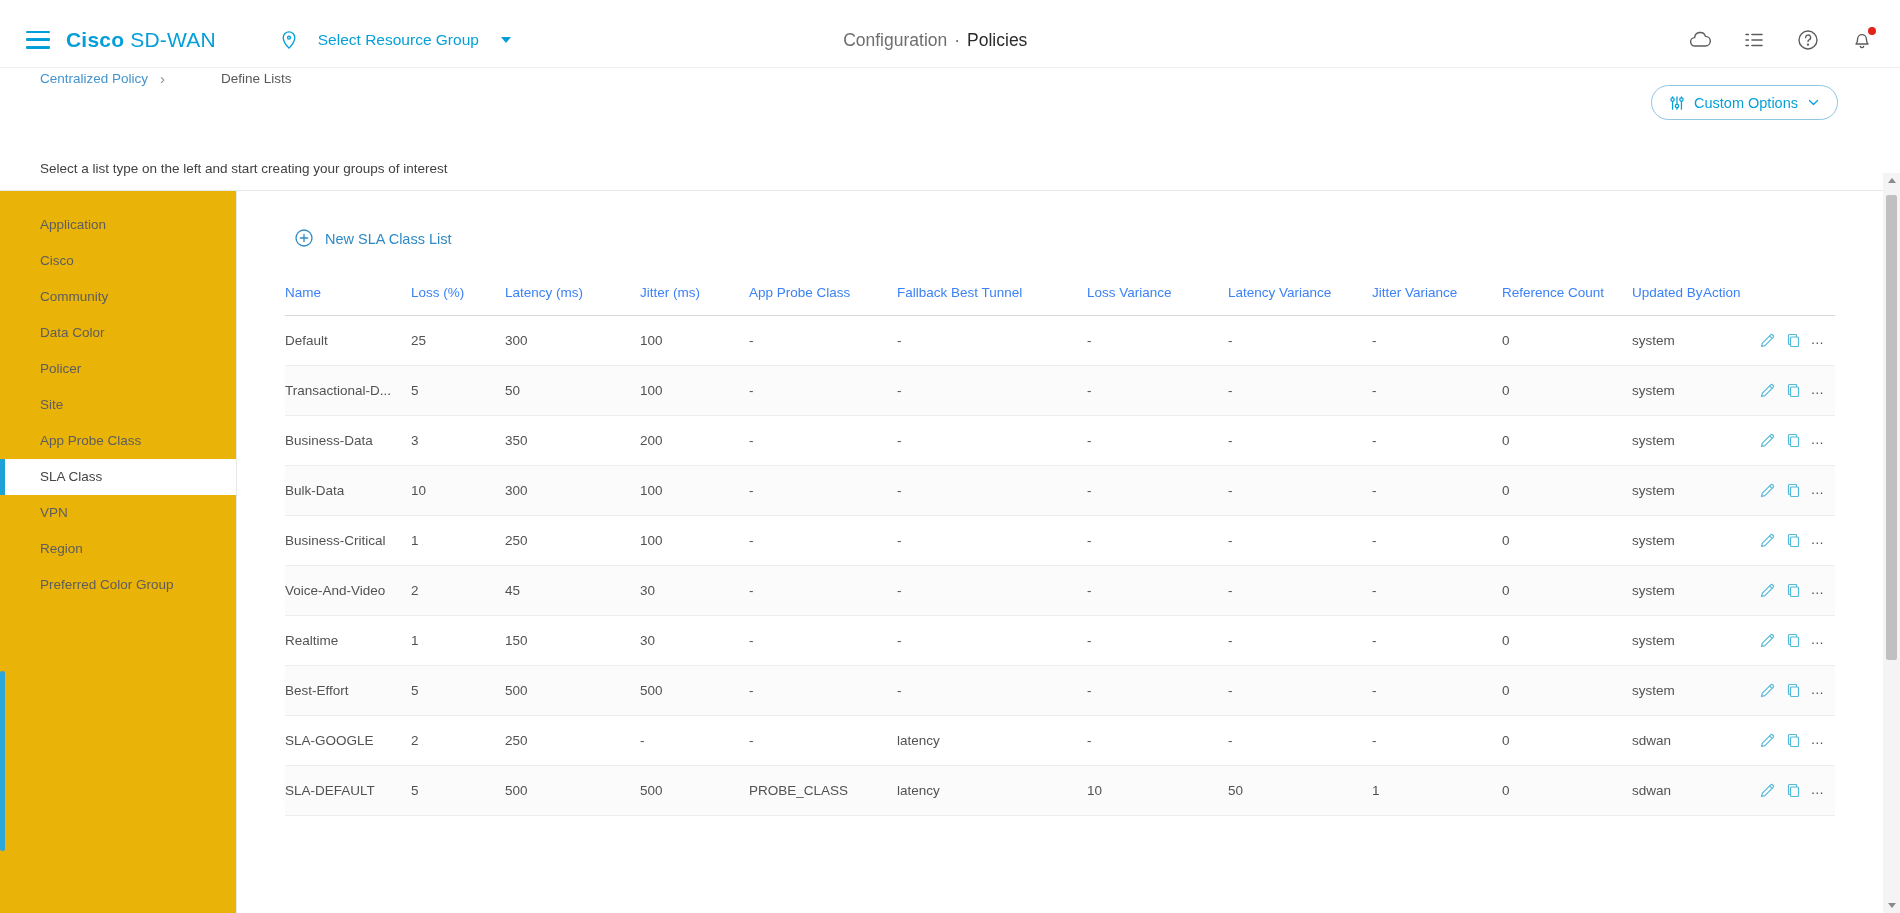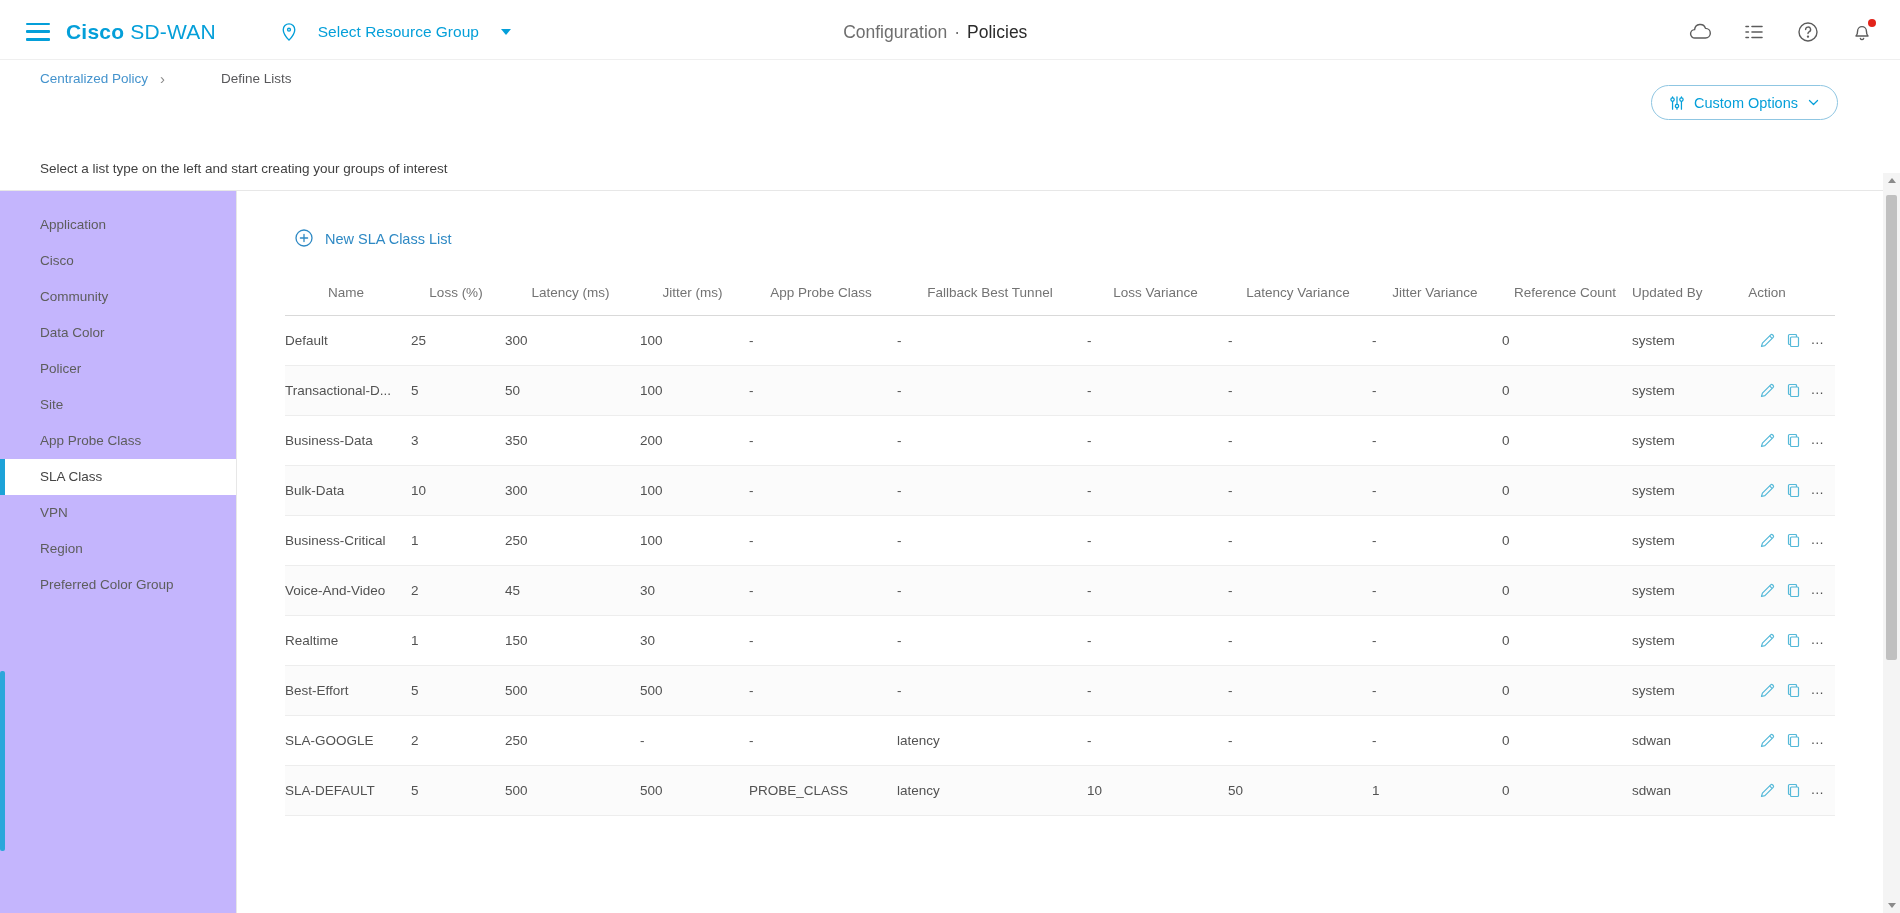--- a/index.html
+++ b/index.html
@@ -1,21 +1,21 @@
 <!DOCTYPE html>
 <html><head>
 <meta charset="utf-8">
 <style>
   * { margin:0; padding:0; box-sizing:border-box; }
   html,body { width:1900px; height:913px; overflow:hidden; background:#fff;
     font-family:"Liberation Sans", sans-serif; color:#4f4f4f; }
   .page { position:relative; width:1900px; height:913px; }
 
   
-  .topbar { position:absolute; top:4px; left:0; right:0; height:56px; background:#fff;
+  .topbar { position:absolute; top:12px; left:0; right:0; height:56px; background:#fff;
     border-bottom:1px solid #efefef; display:flex; align-items:center; padding:0 26px; }
   .hamburger { width:24px; height:18px; display:flex; flex-direction:column; justify-content:space-between; cursor:pointer; margin-right:16px; }
   .hamburger span { display:block; height:2.6px; background:#049fd9; border-radius:1px; }
   .logo { font-size:21px; color:#049fd9; letter-spacing:.2px; white-space:nowrap; }
   .logo b { font-weight:700; margin-right:6px; }
   .resource-group { display:flex; align-items:center; gap:20px; margin-left:64px; color:#049fd9; font-size:15.5px; cursor:pointer; }
   .resource-group .caret { width:0; height:0; border-left:5px solid transparent; border-right:5px solid transparent; border-top:6px solid #049fd9; margin-left:2px; }
   .page-title { position:absolute; left:50%; top:50%; transform:translate(-58%,-50%); font-size:17.5px; white-space:nowrap; }
   .page-title .sec { color:#6e6e6e; }
   .page-title .dot { color:#6e6e6e; margin:0 7px; }
@@ -30,32 +30,32 @@
   .breadcrumb .link { color:#4493cd; cursor:pointer; }
   .breadcrumb .sep { color:#8a8a8a; font-size:15px; }
   .breadcrumb .cur { color:#58585b;margin-left:44px; }
   .custom-options { position:absolute; top:85px; right:62px; height:35px; border:1px solid #8fc6e2; border-radius:18px;
     display:flex; align-items:center; gap:9px; padding:0 17px; color:#049fd9; font-size:14.5px; background:#fff; cursor:pointer; }
   .custom-options svg { width:16px; height:16px; }
   .hint { position:absolute; top:161px; left:40px; font-size:13.5px; color:#414141; }
 
   
   .content { position:absolute; top:190px; left:0; right:0; bottom:0; border-top:1px solid #e7e7e7; background:#fff; }
-  .sidebar { position:absolute; left:0; top:0; bottom:0; width:237px; background:#c4b5fd; border-right:1px solid #e7e7e7; padding-top:16px; }
+  .sidebar { position:absolute; left:0; top:0; bottom:0; width:237px; background:#eab308; border-right:1px solid #e7e7e7; padding-top:16px; }
   .side-item { position:relative; height:36px; line-height:36px; padding-left:40px; font-size:13.5px; color:#5d5d5d; cursor:pointer; white-space:nowrap; }
   .side-item.active { background:#fff; color:#444; }
   .side-item.active::before { content:""; position:absolute; left:0; top:0; bottom:0; width:5px; background:#1da2d8; }
   .side-thumb { position:absolute; left:0; top:480px; width:5px; height:180px; background:#2ba7db; border-radius:2px; }
 
   .main { position:absolute; left:237px; top:0; right:24px; bottom:0; background:#fff; }
   .new-list { margin:38px 0 0 58px; display:inline-flex; align-items:flex-end; gap:12px; color:#2e89c4; font-size:14.5px; cursor:pointer; }
   .new-list svg { width:18px; height:18px; }
 
   table.sla { border-collapse:collapse; table-layout:fixed; width:1550px; margin:24px 0 0 48px; font-size:13.5px; }
-  table.sla th { text-align:center; font-weight:400; color:#737373; padding:10px 4px 15px 0; border-bottom:1px solid #d9d9d9; white-space:nowrap; overflow:hidden; }
+  table.sla th { text-align:left; font-weight:400; color:#3b82f6; padding:10px 4px 15px 0; border-bottom:1px solid #d9d9d9; white-space:nowrap; overflow:hidden; }
   table.sla td { height:50px; padding-right:4px; color:#525252; border-bottom:1px solid #ededed; white-space:nowrap; overflow:hidden; text-overflow:ellipsis; }
   table.sla tbody tr:nth-child(even) td { background:#fbfbfb; }
   .action-cell { padding-left:56px !important; }
   .act-btn { display:inline-block; width:17px; height:17px; margin-right:5px; cursor:pointer; vertical-align:middle; }
   .act-btn svg { width:100%; height:100%; }
 
   
   .vscroll { position:absolute; right:0; top:173px; bottom:0; width:17px; background:#f4f4f4; }
   .vs-arrow { position:absolute; left:0; width:17px; height:15px; display:flex; align-items:center; justify-content:center; cursor:pointer; }
   .vs-arrow.up { top:0; }

